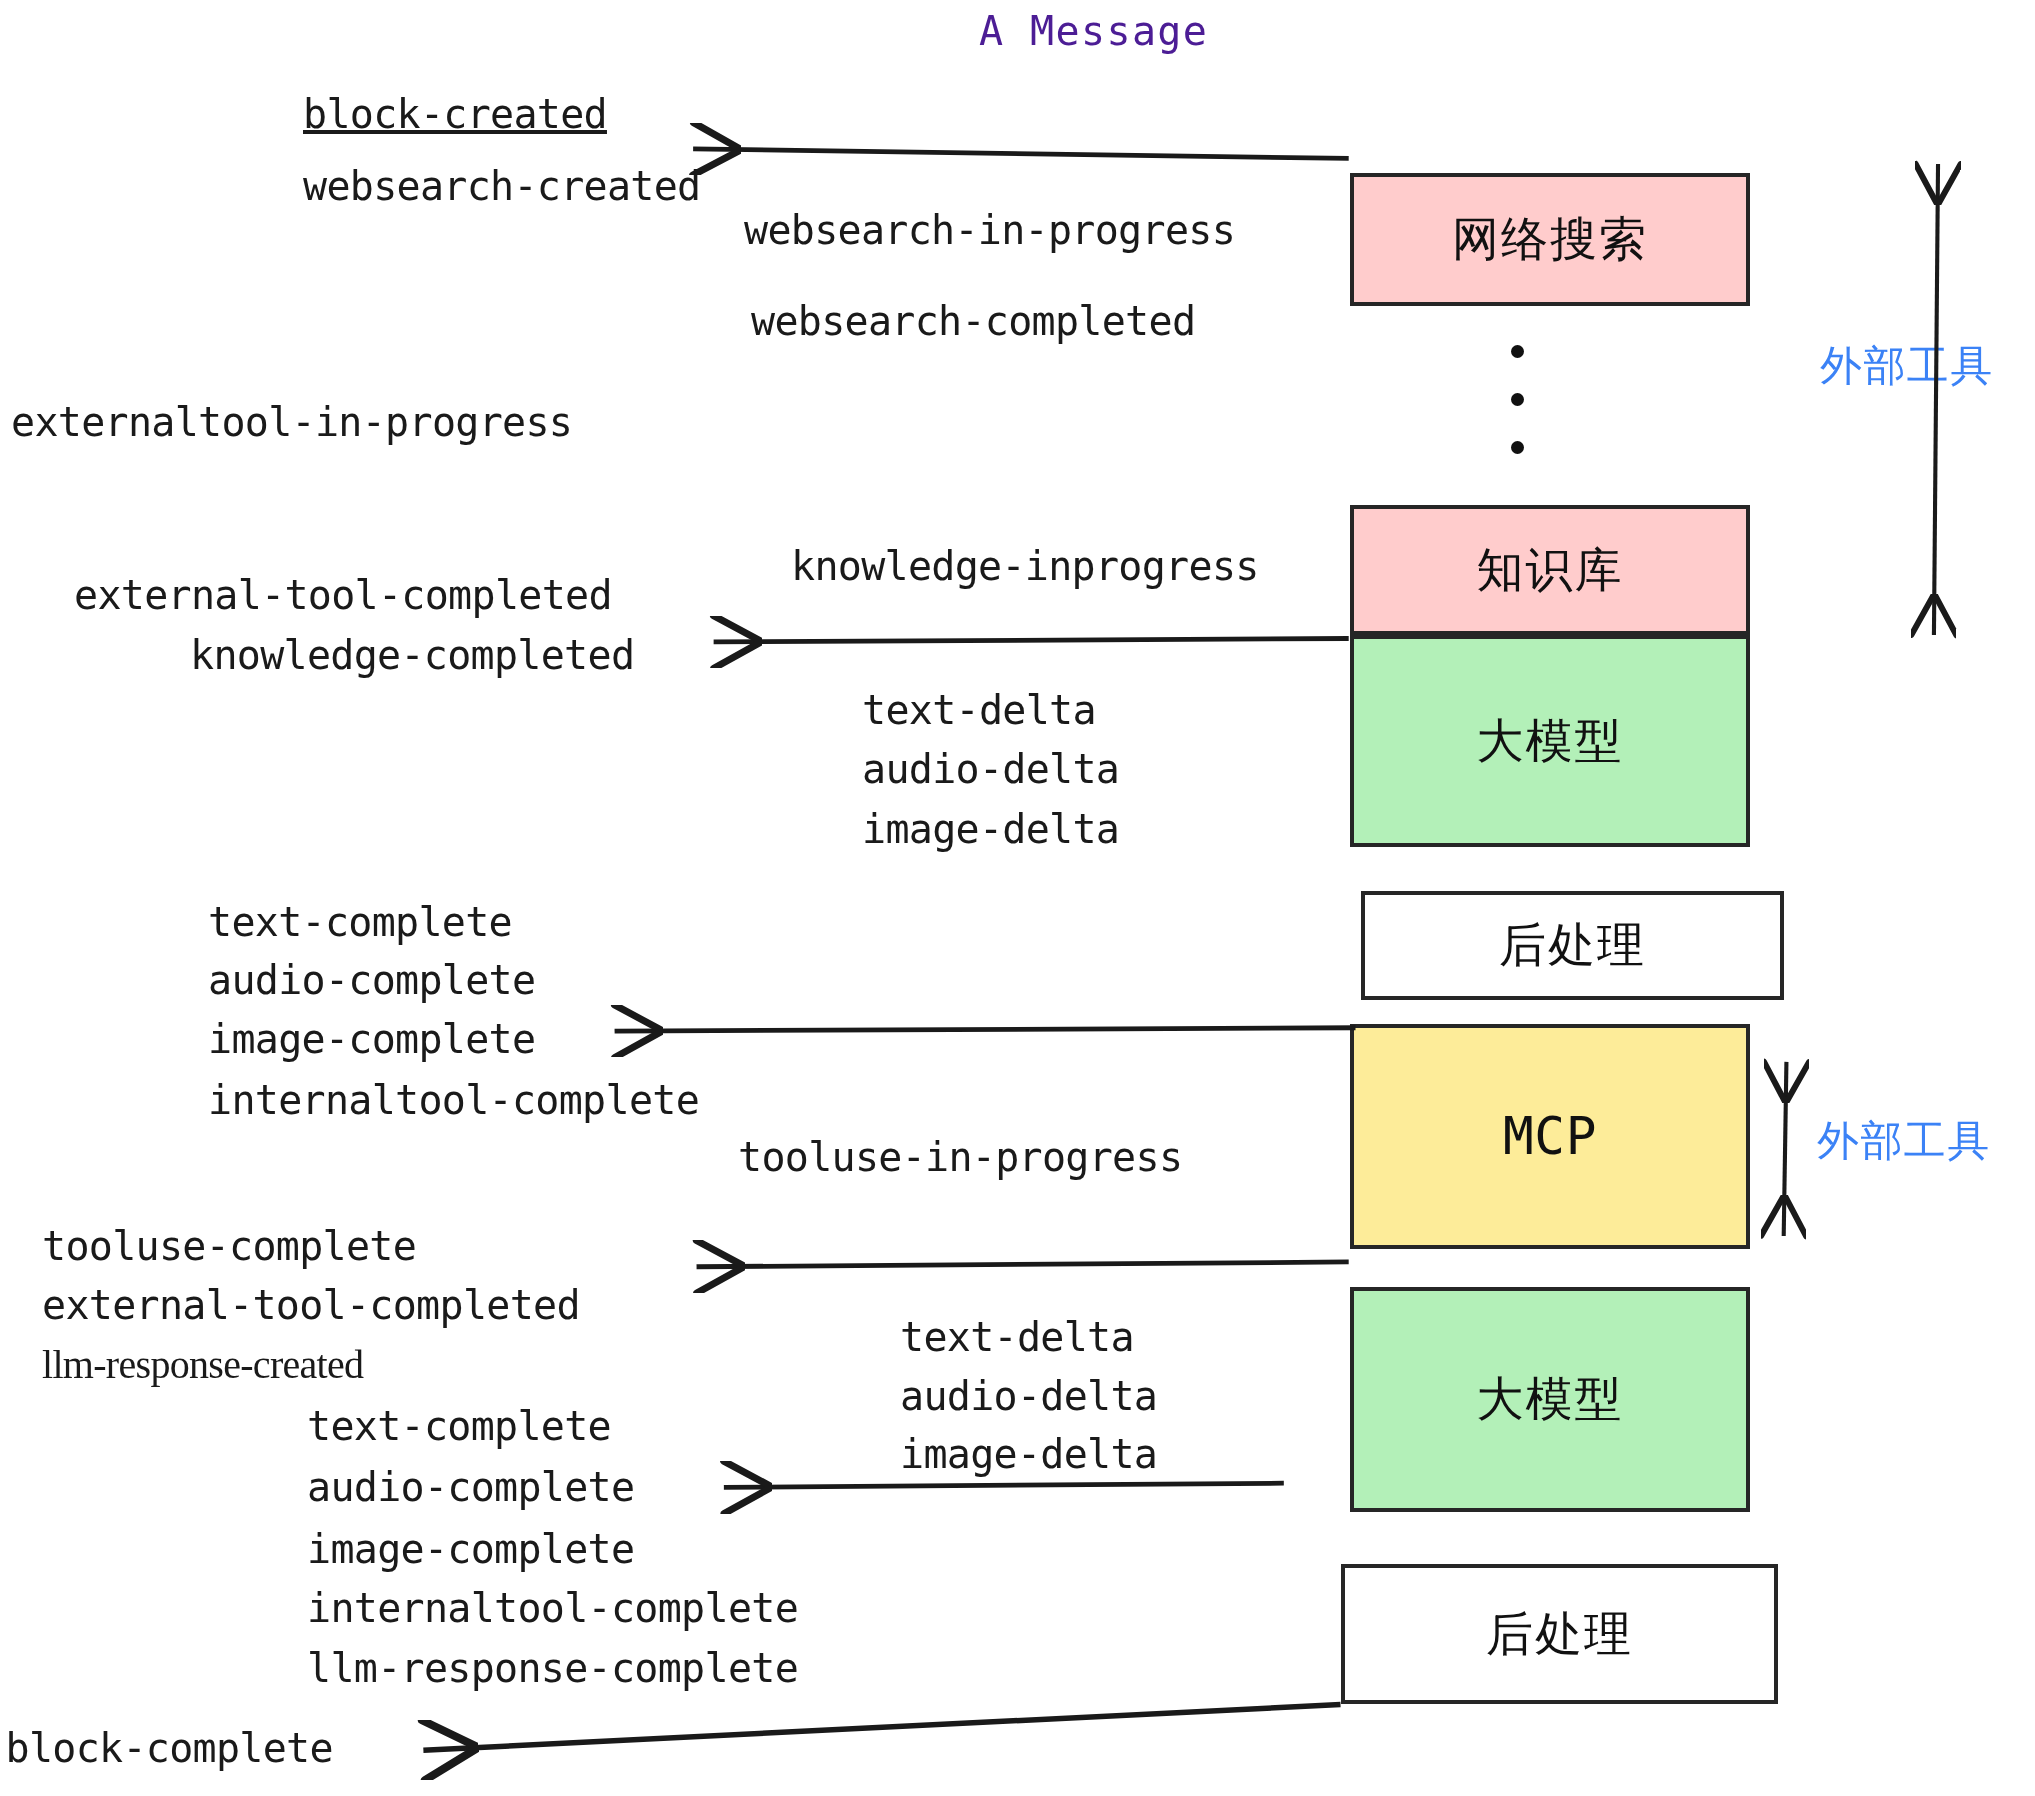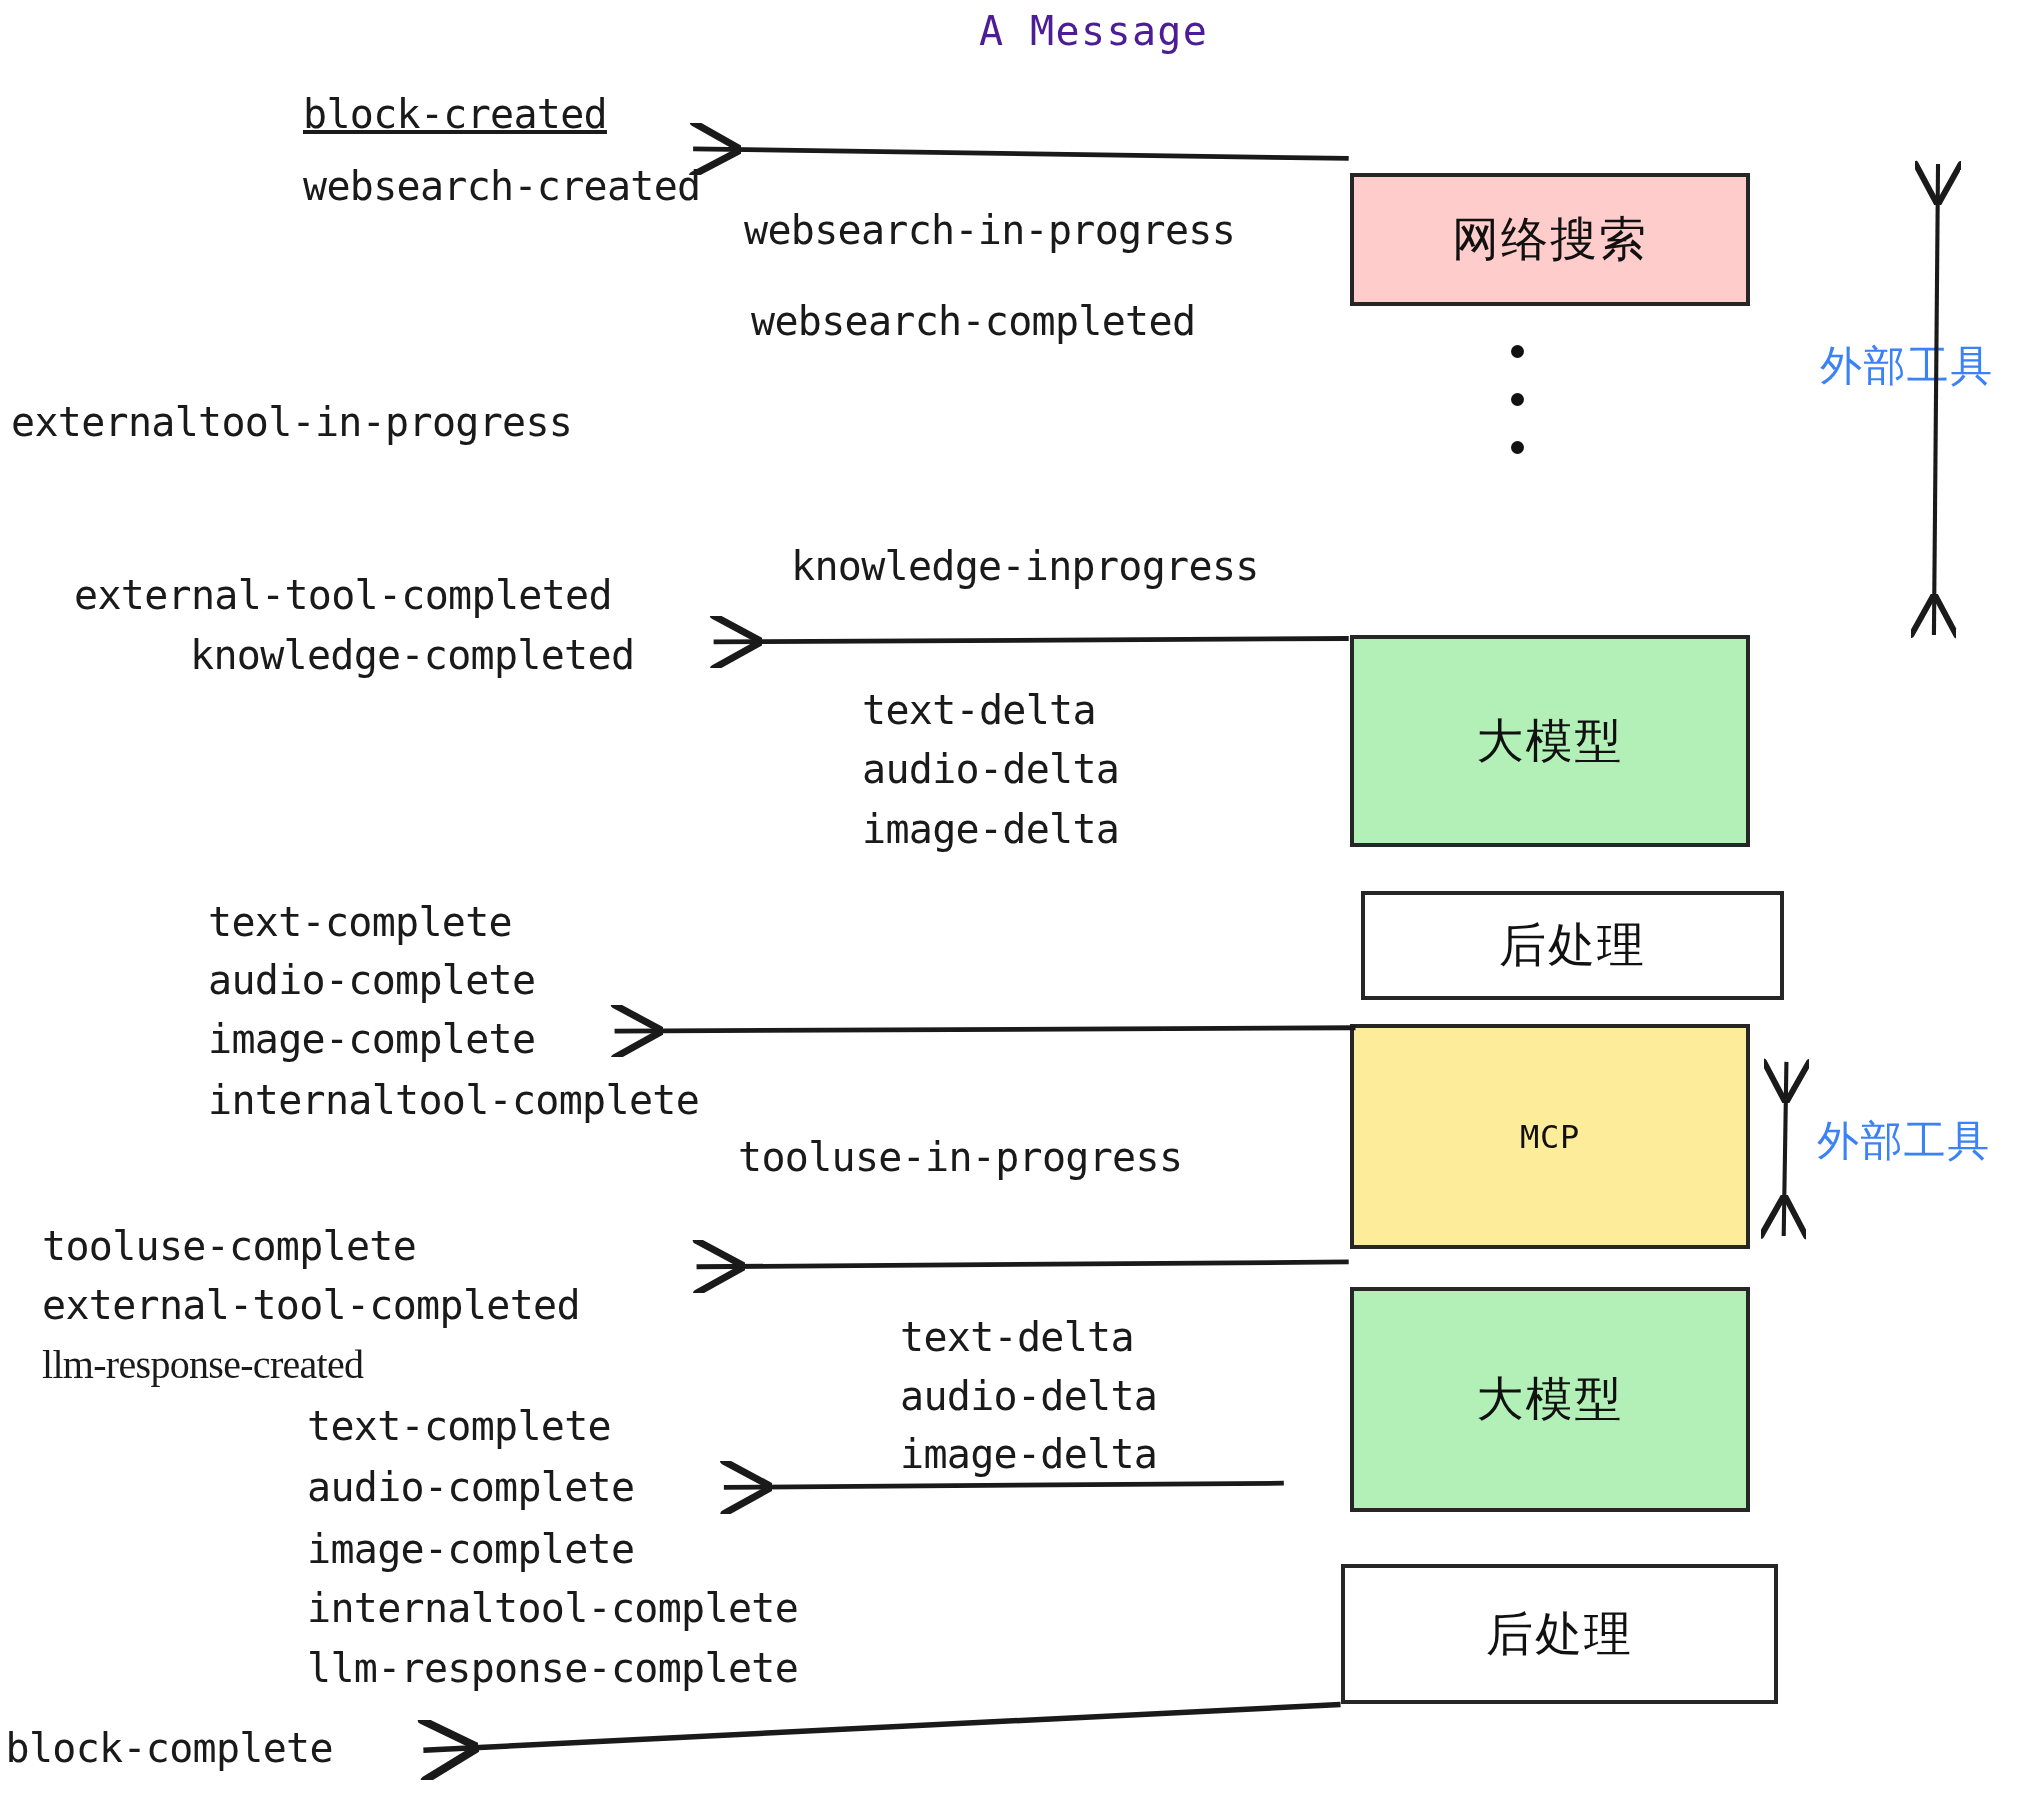--- a/index.html
+++ b/index.html
@@ -35,21 +35,21 @@
     display:flex;
     align-items:center;
     justify-content:center;
     color:#111111;
     font-family:"DejaVu Sans","Liberation Sans",sans-serif;
     font-size:47px;
     letter-spacing:2px;
   }
   .box.mono{
     font-family:"DejaVu Sans Mono","Liberation Mono",monospace;
-    font-size:32px;
+    font-size:51px;
     letter-spacing:0.7px;
   }
   .brkt-label{
     position:absolute;
     white-space:nowrap;
     color:#3b82f6;
     font-family:"DejaVu Sans","Liberation Sans",sans-serif;
     font-size:42px;
     letter-spacing:1.4px;
   }
@@ -100,20 +100,21 @@
   <div class="lbl" style="left:900px; top:1376px;">audio-delta</div>
   <div class="lbl" style="left:900px; top:1434px;">image-delta</div>
   <div class="lbl" style="left:307px;  top:1406px;">text-complete</div>
   <div class="lbl" style="left:307px;  top:1467px;">audio-complete</div>
   <div class="lbl" style="left:307px;  top:1529px;">image-complete</div>
   <div class="lbl" style="left:307px;  top:1588px;">internaltool-complete</div>
   <div class="lbl" style="left:307px;  top:1648px;">llm-response-complete</div>
   <div class="lbl" style="left:5.5px;    top:1728px;">block-complete</div>
 
   <div class="box" style="left:1350px; top:173px;  width:400px; height:133px; background:#FFCCCC;">网络搜索</div>
+  <div class="box" style="left:1350px; top:505px;  width:400px; height:130px; background:#FFCCCC;">知识库</div>
   <div class="box" style="left:1350px; top:635px;  width:400px; height:212px; background:#B3F0B8;">大模型</div>
   <div class="box" style="left:1361px; top:891px; width:423px; height:109px; background:#FFFFFF;">后处理</div>
   <div class="box mono" style="left:1350px; top:1024px; width:400px; height:225px; background:#FDEC99;">MCP</div>
   <div class="box" style="left:1350px; top:1287px; width:400px; height:225px; background:#B3F0B8;">大模型</div>
   <div class="box" style="left:1341px; top:1564px; width:437px; height:140px; background:#FFFFFF;">后处理</div>
 
   <div class="dots" style="left:1511px; top:345px; height:109px; justify-content:space-between;">
     <span class="dot"></span>
     <span class="dot"></span>
     <span class="dot"></span>

